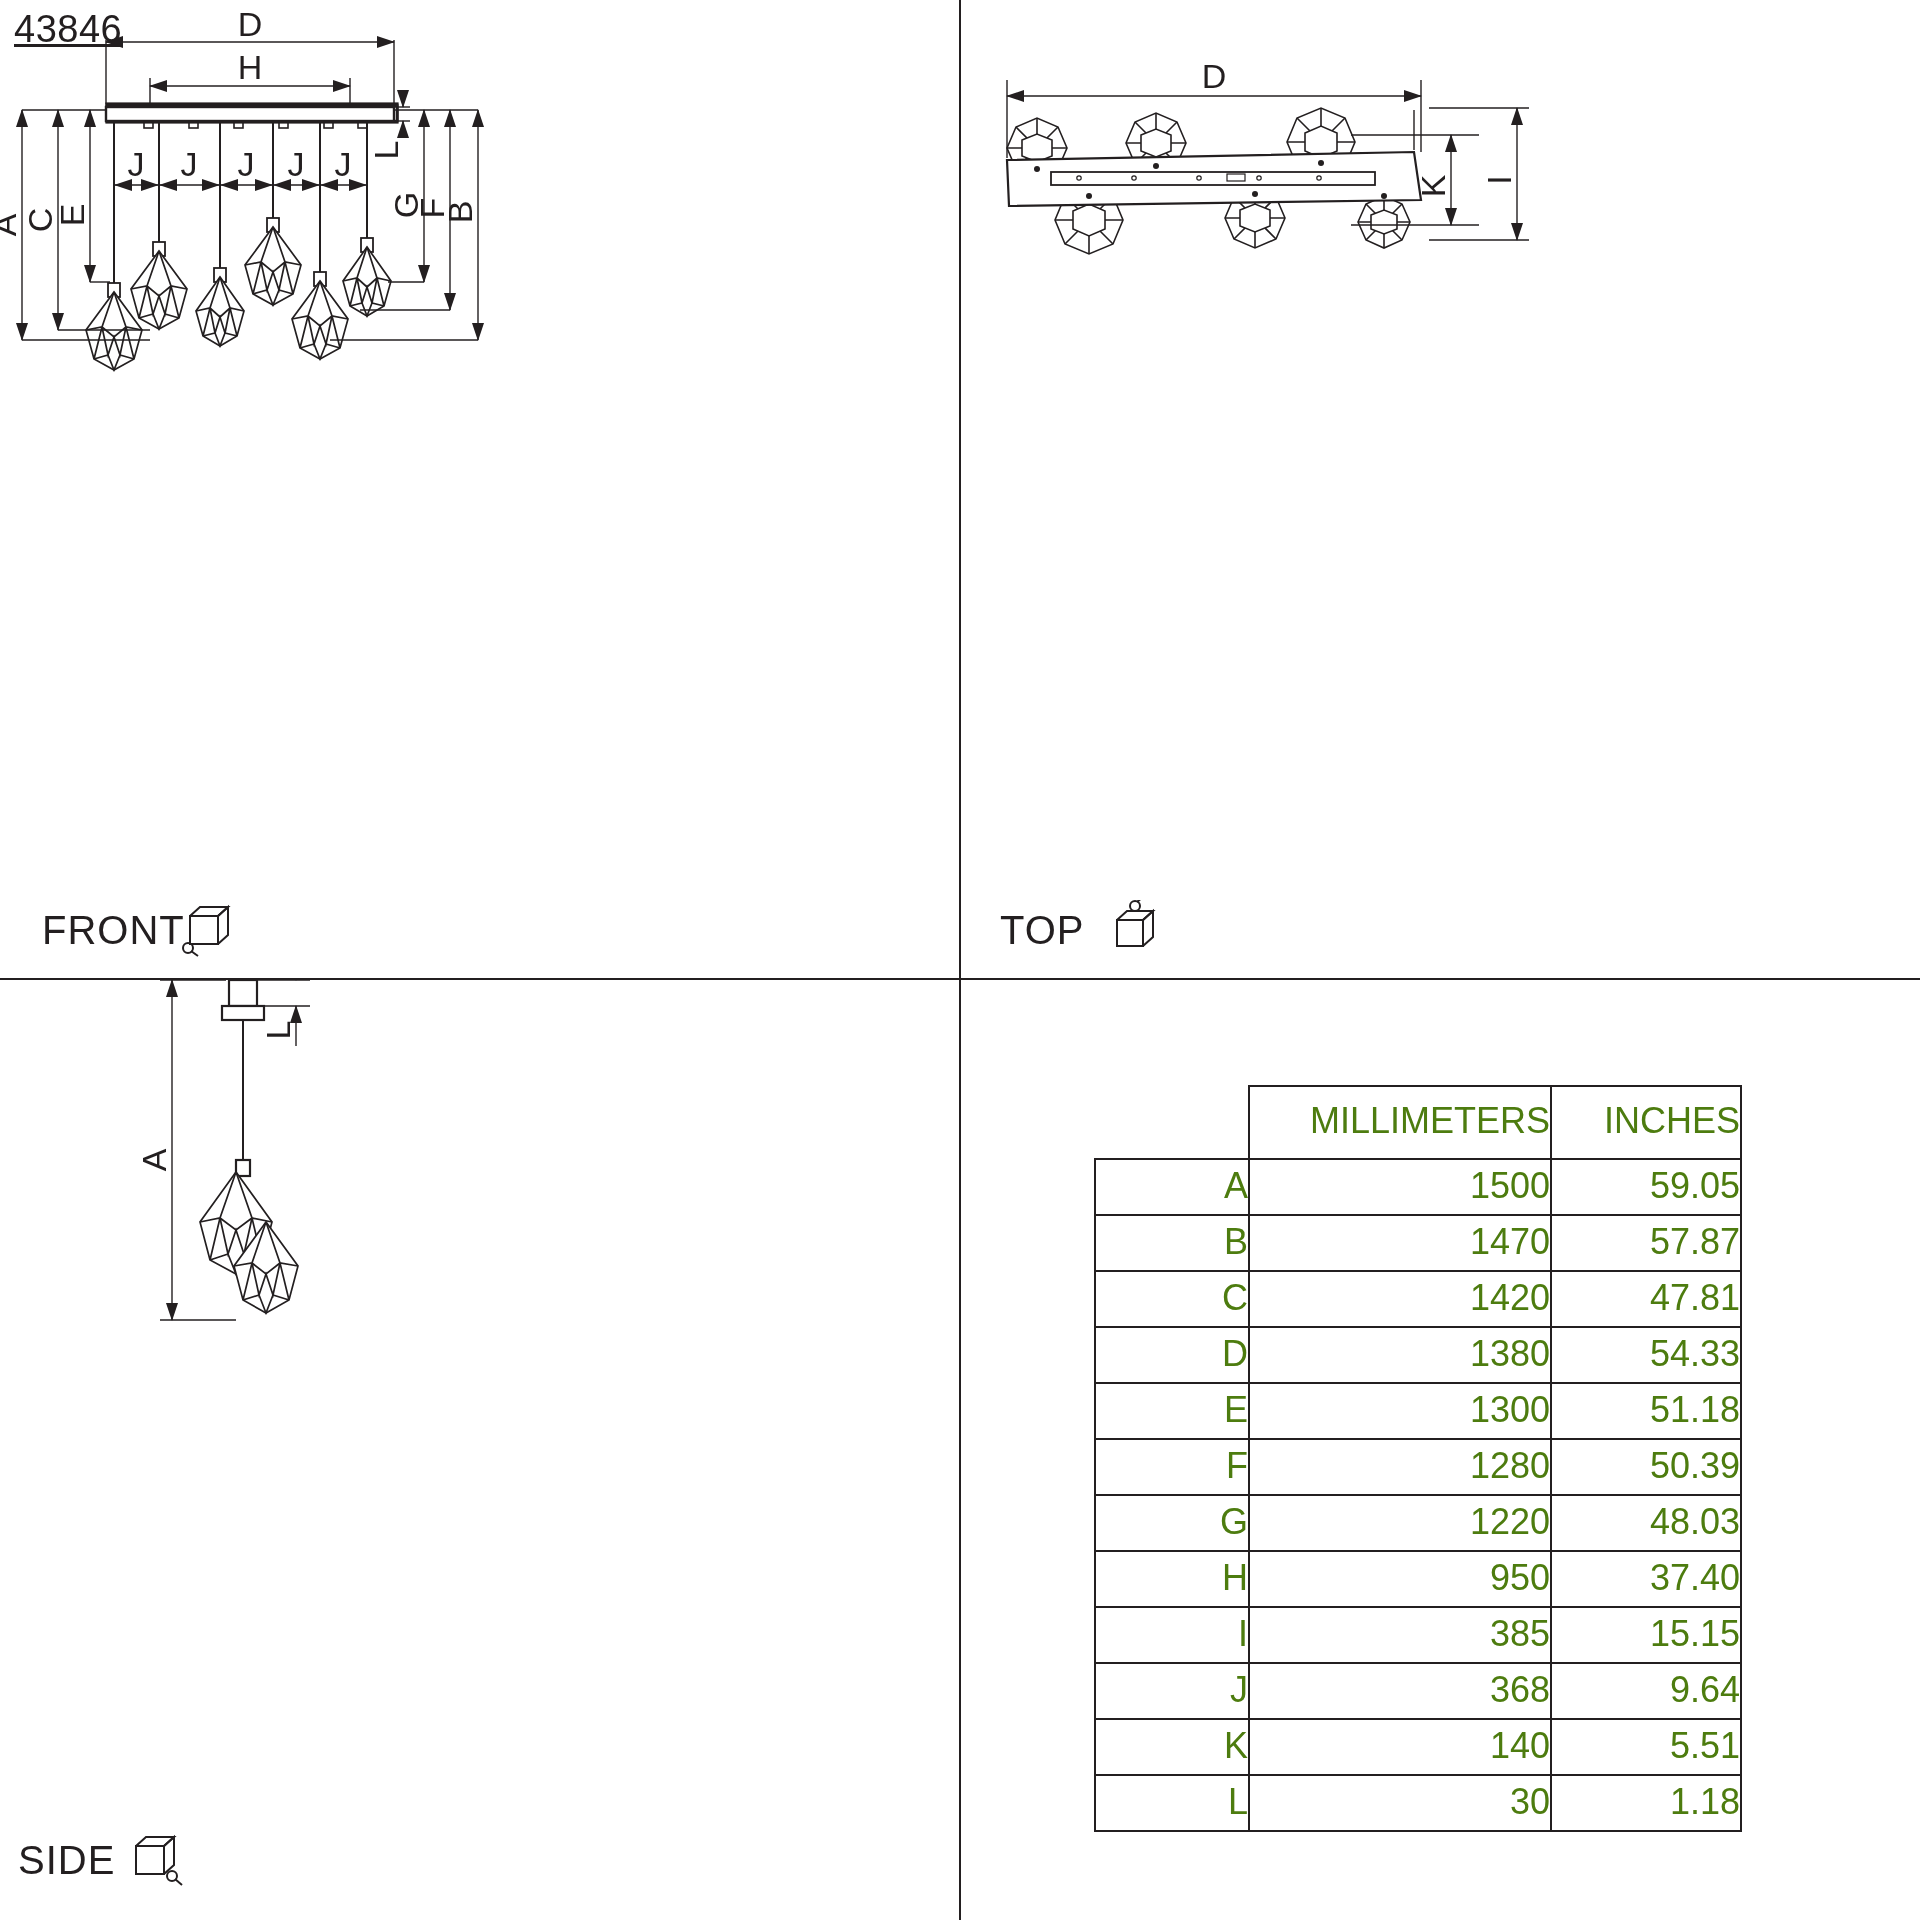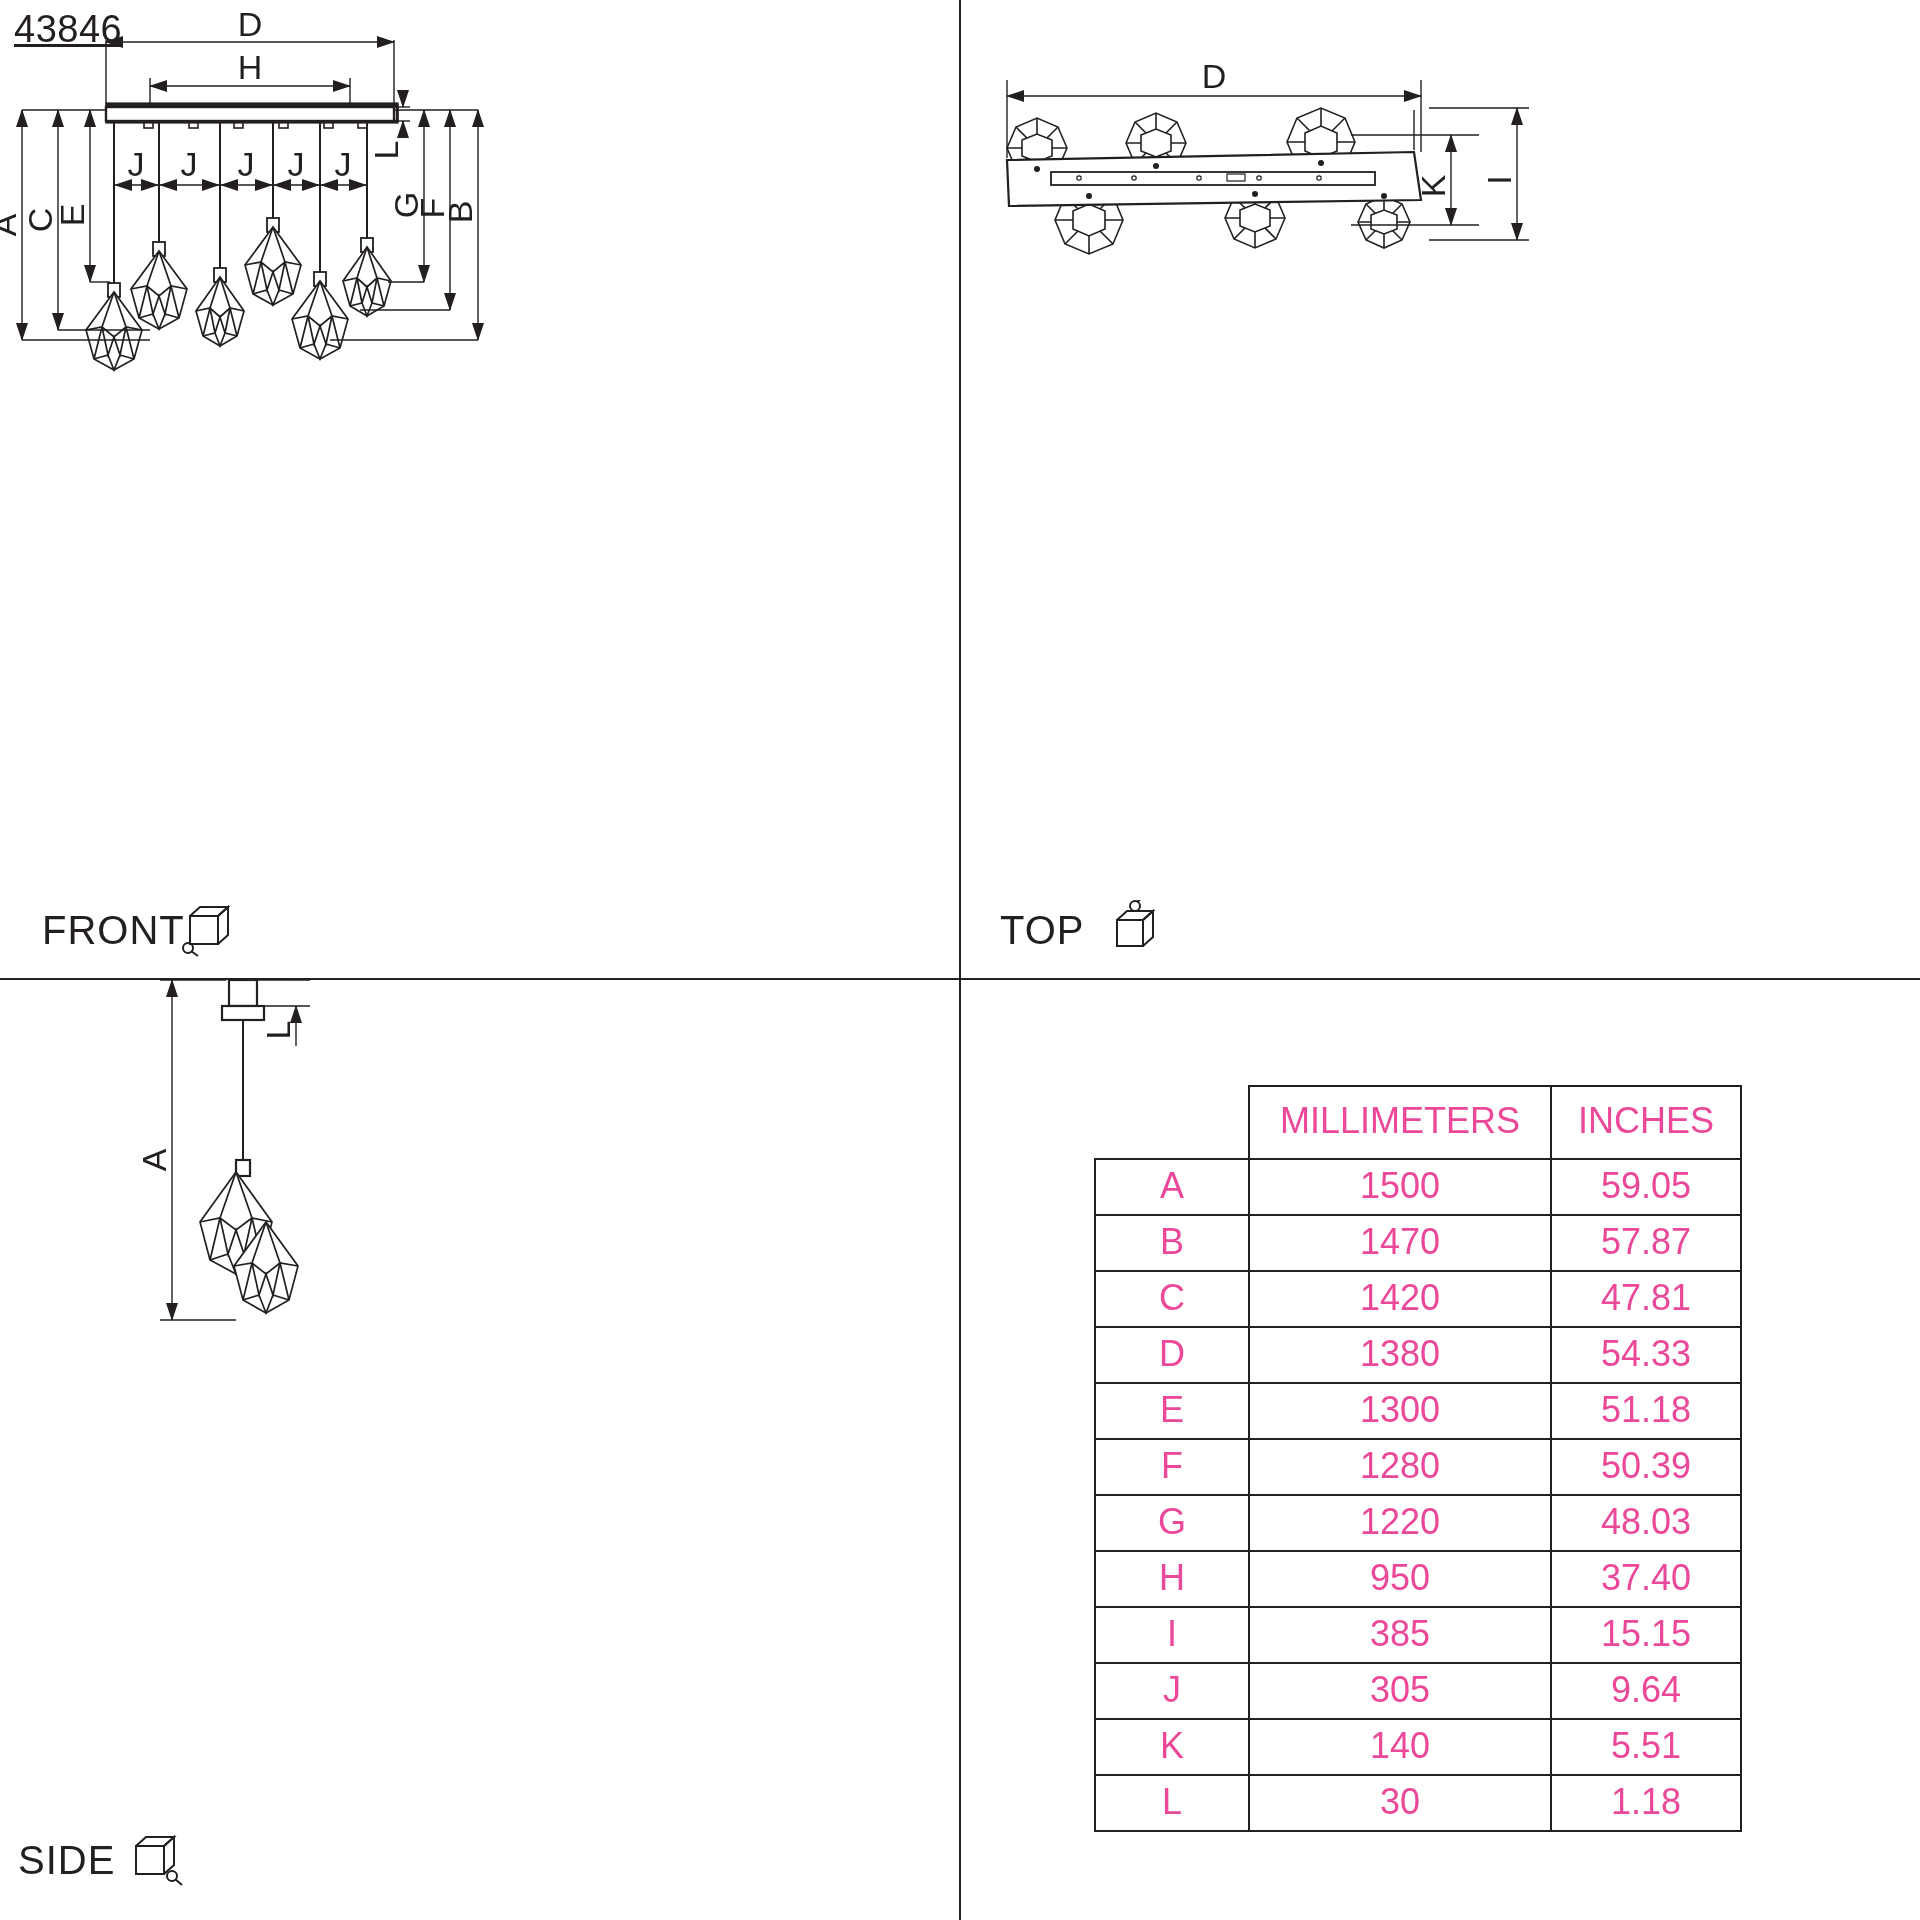--- a/index.html
+++ b/index.html
@@ -14,21 +14,21 @@
   .view-label{position:absolute;font-size:40px;letter-spacing:1px;}
 
   svg{display:block;}
   .ln{stroke:#231f20;fill:none;}
   .med{stroke-width:2.2;}
   .thick{stroke-width:3.2;}
   .dimtxt{font-family:"Liberation Sans",sans-serif;font-size:34px;fill:#231f20;}
 
   
   table.dim-table{position:absolute;left:1094px;top:1085px;border-collapse:collapse;}
-  table.dim-table td,table.dim-table th{border:2px solid #231f20;font-weight:normal;font-size:36px;font-family:"Liberation Sans",sans-serif;color:#ec4899;text-align:center;padding:3px 0 6px 0;}
+  table.dim-table td,table.dim-table th{border:2px solid #231f20;font-weight:normal;font-size:36px;font-family:"Liberation Sans",sans-serif;color:#4d7c0f;text-align:right;padding:3px 0 6px 0;}
   table.dim-table th.c0,table.dim-table td.c0{width:152px;}
   table.dim-table th.c1,table.dim-table td.c1{width:300px;}
   table.dim-table th.c2,table.dim-table td.c2{width:188px;}
   table.dim-table tr{height:56px;}
   table.dim-table th{height:62px;}
   table.dim-table th.c0{border-left:none;border-top:none;}
   table.dim-table th.hdr{font-size:36px;}
 </style>
 </head>
 <body>
@@ -497,21 +497,21 @@
           <td class="c1">950</td>
           <td class="c2">37.40</td>
         </tr>
       <tr>
           <td class="c0">I</td>
           <td class="c1">385</td>
           <td class="c2">15.15</td>
         </tr>
       <tr>
           <td class="c0">J</td>
-          <td class="c1">305</td>
+          <td class="c1">368</td>
           <td class="c2">9.64</td>
         </tr>
       <tr>
           <td class="c0">K</td>
           <td class="c1">140</td>
           <td class="c2">5.51</td>
         </tr>
       <tr>
           <td class="c0">L</td>
           <td class="c1">30</td>

